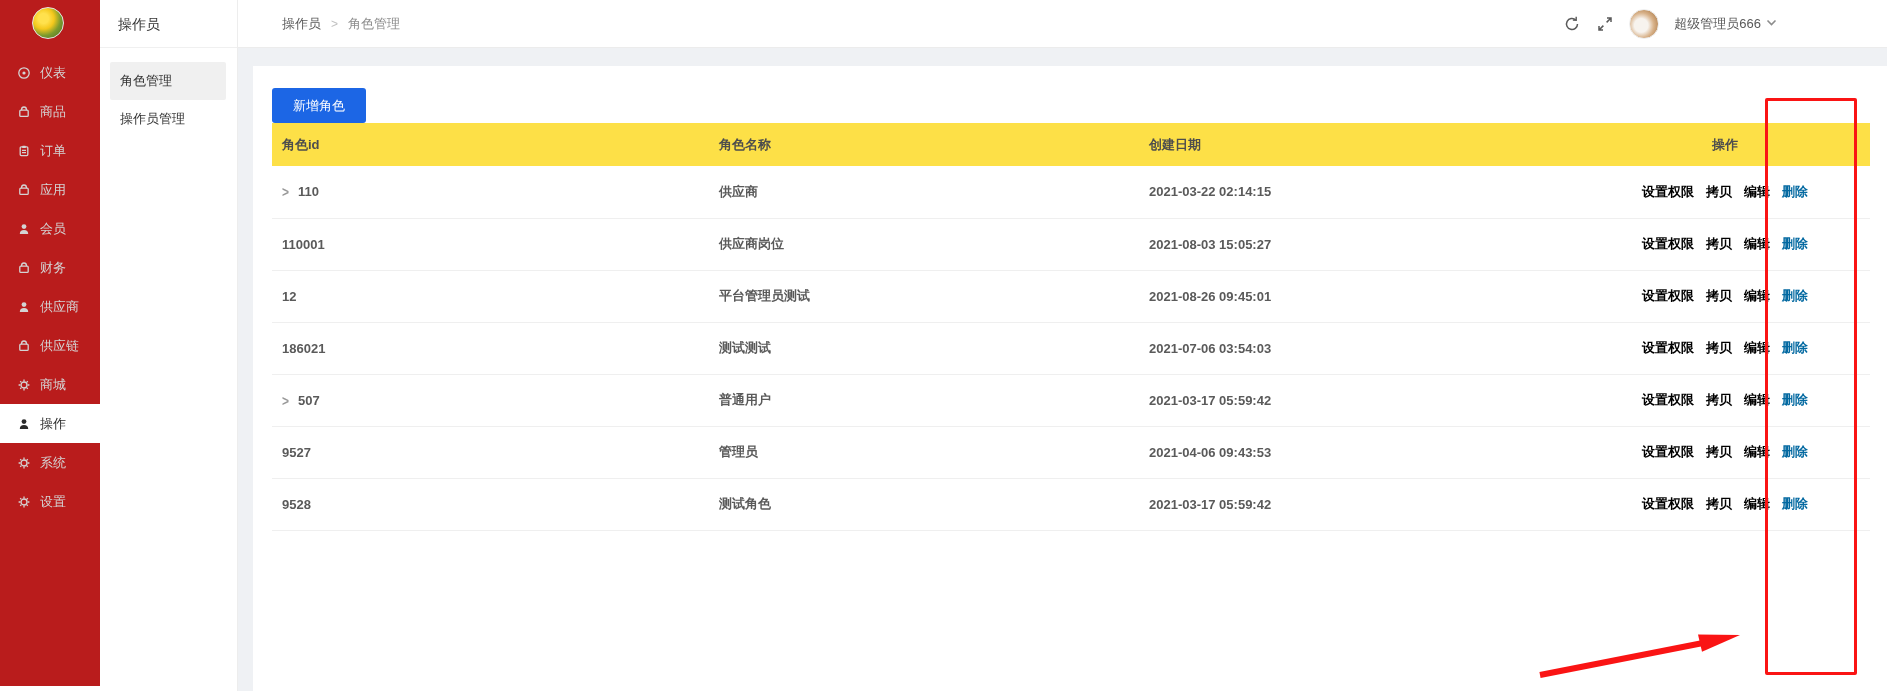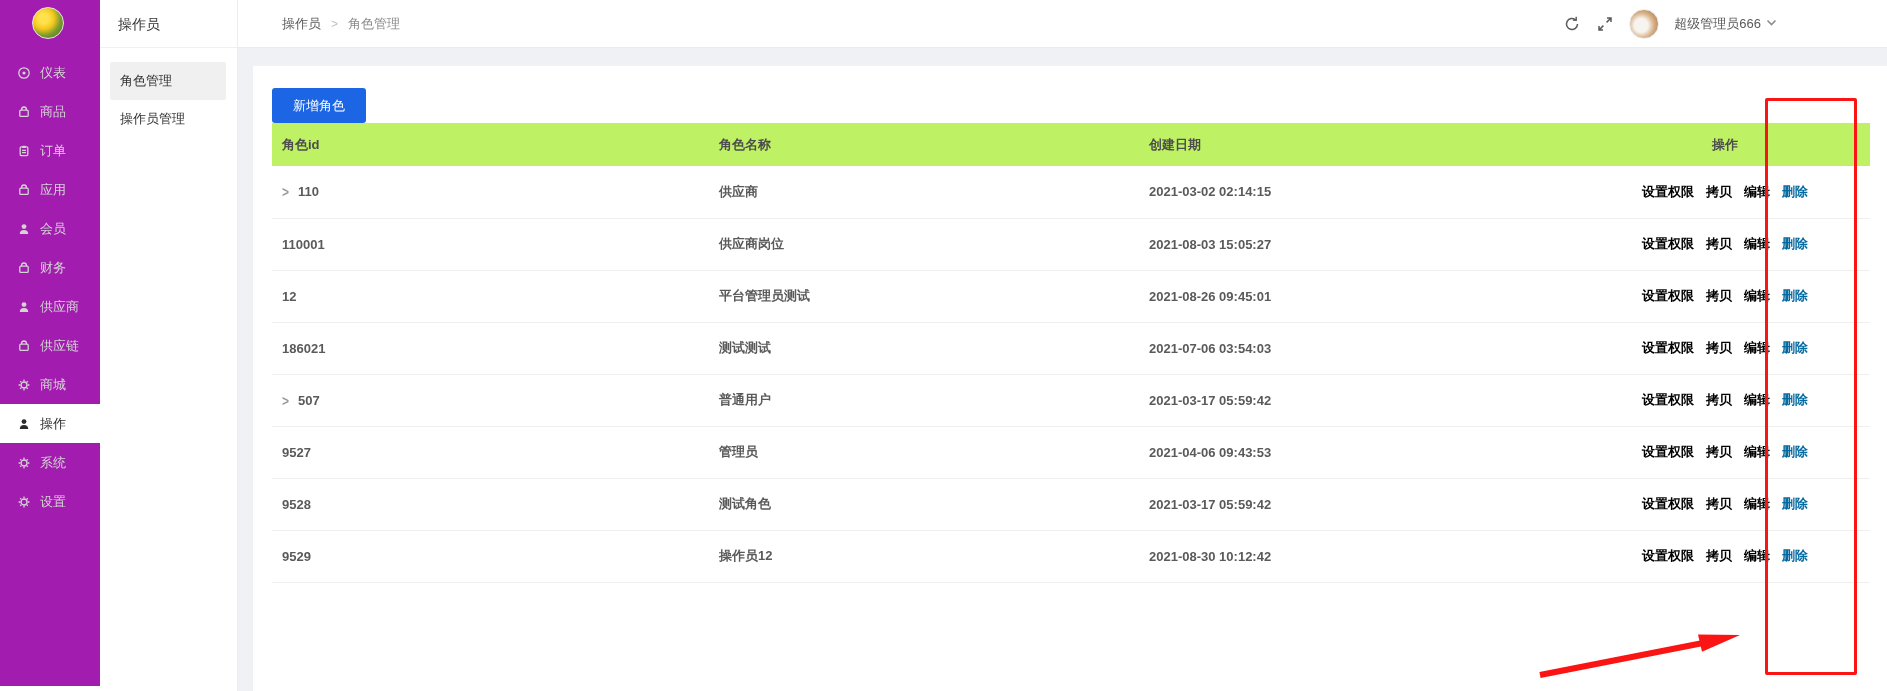--- a/index.html
+++ b/index.html
@@ -1,21 +1,21 @@
 <!DOCTYPE html>
 <html><head>
 <meta charset="utf-8">
 <style>
   * { margin:0; padding:0; box-sizing:border-box; }
   html,body { width:1887px; height:691px; overflow:hidden; background:#fff;
     font-family:"Liberation Sans","DejaVu Sans",sans-serif; }
   .app { display:flex; width:100%; height:100%; position:relative; }
 
   
-  .dark-sidebar { width:100px; height:686px; background:#a21caf; flex:0 0 100px; }
+  .dark-sidebar { width:100px; height:686px; background:#b91c1c; flex:0 0 100px; }
   .workspace-avatar { width:32px; height:32px; border-radius:50%; margin:7px 0 14px 32px;
     background:radial-gradient(circle at 35% 35%, #ffe14d 0 18%, #f4c81c 38%, #7a9a2e 62%, #4c6b23 100%);
     border:1px solid #e5e5e5; }
   .nav-item { height:39px; display:flex; align-items:center; gap:9px; padding-left:17px;
     color:#d4d4d4; font-size:13px; cursor:pointer; }
   .nav-item svg { width:14px; height:14px; stroke:currentColor; fill:none; stroke-width:1.3; flex:0 0 14px; }
   .nav-item .fill { fill:currentColor; stroke:none; }
   .nav-item.active { background:#ffffff; color:#2b2b2b; }
 
   
@@ -43,21 +43,21 @@
   .user-name { font-size:13px; color:#595959; display:flex; align-items:center; gap:5px; cursor:pointer; }
   .caret svg { width:11px; height:11px; stroke:#8c8c8c; fill:none; stroke-width:1.6; }
 
   
   .card { background:#fff; margin:18px 0 0 15px; flex:1 1 auto; padding:22px 17px 0 19px; }
   .btn-primary { display:inline-block; height:35px; padding:0 21px; background:#1c66e5; color:#fff;
     font-size:13px; line-height:35px; border:none; border-radius:3px; cursor:pointer; }
 
   table { width:100%; border-collapse:collapse; table-layout:fixed; }
   col.c1 { width:437px; } col.c2 { width:430px; } col.c3 { width:441px; } col.c4 { width:auto; }
-  thead th { background:#bef264; height:43px; font-size:13px; font-weight:700; color:#4d4d4d;
+  thead th { background:#fde047; height:43px; font-size:13px; font-weight:700; color:#4d4d4d;
     text-align:left; padding:0 10px; }
   thead th:last-child { text-align:center; }
   tbody td { height:52px; font-size:13px; color:#5a5a5a; padding:0 10px;
     border-bottom:1px solid #efefef; background:#fff;font-weight:bold; }
   tbody td:last-child { text-align:center; white-space:nowrap; }
   .expand-caret { color:#999; font-size:12px; margin-right:9px; display:inline-block;
     transform:scaleY(1.15); cursor:pointer; }
   .op-link { color:#000000; text-decoration:none; margin:0 6px; cursor:pointer; }
   .op-link.danger { color:#0369a1; }
 
@@ -250,21 +250,21 @@
         <tbody>
 
         <tr>
               <td>
                 <span class="expand-caret">&gt;</span><span>110</span>
               </td>
               <td>
                 <span>供应商</span>
               </td>
               <td>
-                <span>2021-03-02 02:14:15</span>
+                <span>2021-03-22 02:14:15</span>
               </td>
               <td>
                 <a class="op-link">设置权限</a><a class="op-link">拷贝</a><a class="op-link">编辑</a><a class="op-link danger">删除</a>
               </td>
             </tr>
             <tr>
               <td>
                 <span>110001</span>
               </td>
               <td>
@@ -335,34 +335,20 @@
             </tr>
             <tr>
               <td>
                 <span>9528</span>
               </td>
               <td>
                 <span>测试角色</span>
               </td>
               <td>
                 <span>2021-03-17 05:59:42</span>
-              </td>
-              <td>
-                <a class="op-link">设置权限</a><a class="op-link">拷贝</a><a class="op-link">编辑</a><a class="op-link danger">删除</a>
-              </td>
-            </tr>
-            <tr>
-              <td>
-                <span>9529</span>
-              </td>
-              <td>
-                <span>操作员12</span>
-              </td>
-              <td>
-                <span>2021-08-30 10:12:42</span>
               </td>
               <td>
                 <a class="op-link">设置权限</a><a class="op-link">拷贝</a><a class="op-link">编辑</a><a class="op-link danger">删除</a>
               </td>
             </tr>
           </tbody>
       </table>
     </div>
   </div>
 

